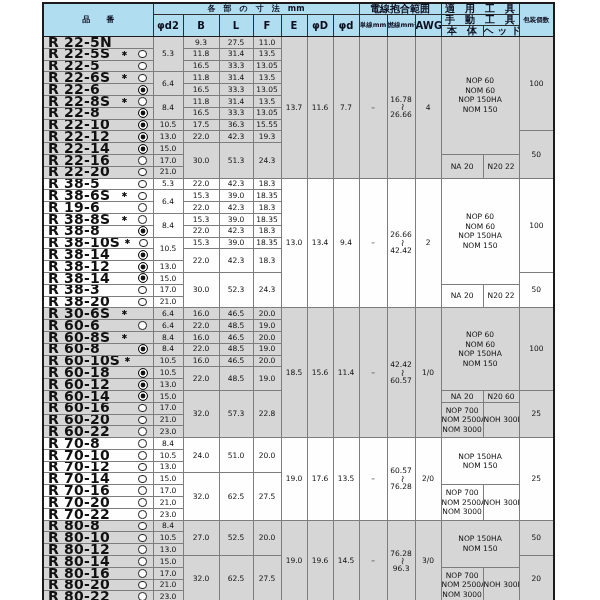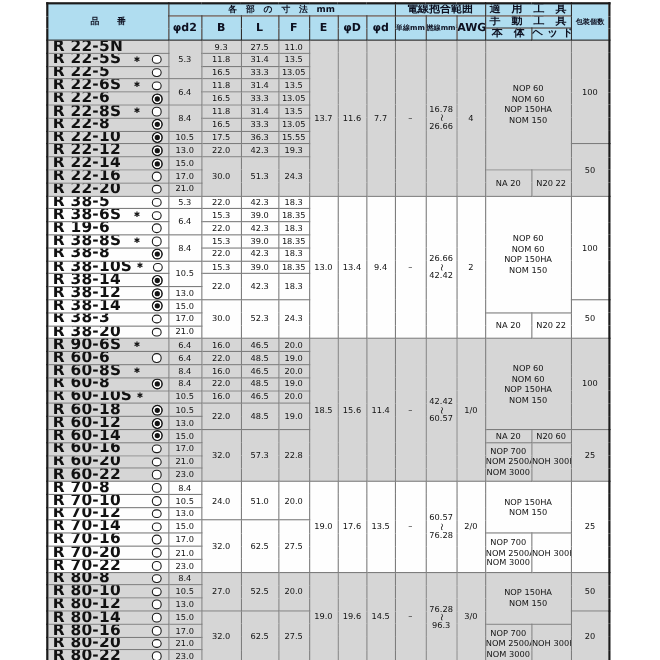--- a/index.html
+++ b/index.html
@@ -613,21 +613,21 @@
               </span>
             </div>
           </td>
           <td>
             <div>21.0</div>
           </td>
         </tr>
         <tr class="gray gstart">
           <td class="name-cell">
             <div class="nwrap">
-              <span class="pname">R 90-6S</span>
+              <span class="pname">R 30-6S</span>
               <span class="star">✱</span>
               <span class="mark"></span>
             </div>
           </td>
           <td>
             <div>6.4</div>
           </td>
           <td>
             <div>16.0</div>
           </td>

